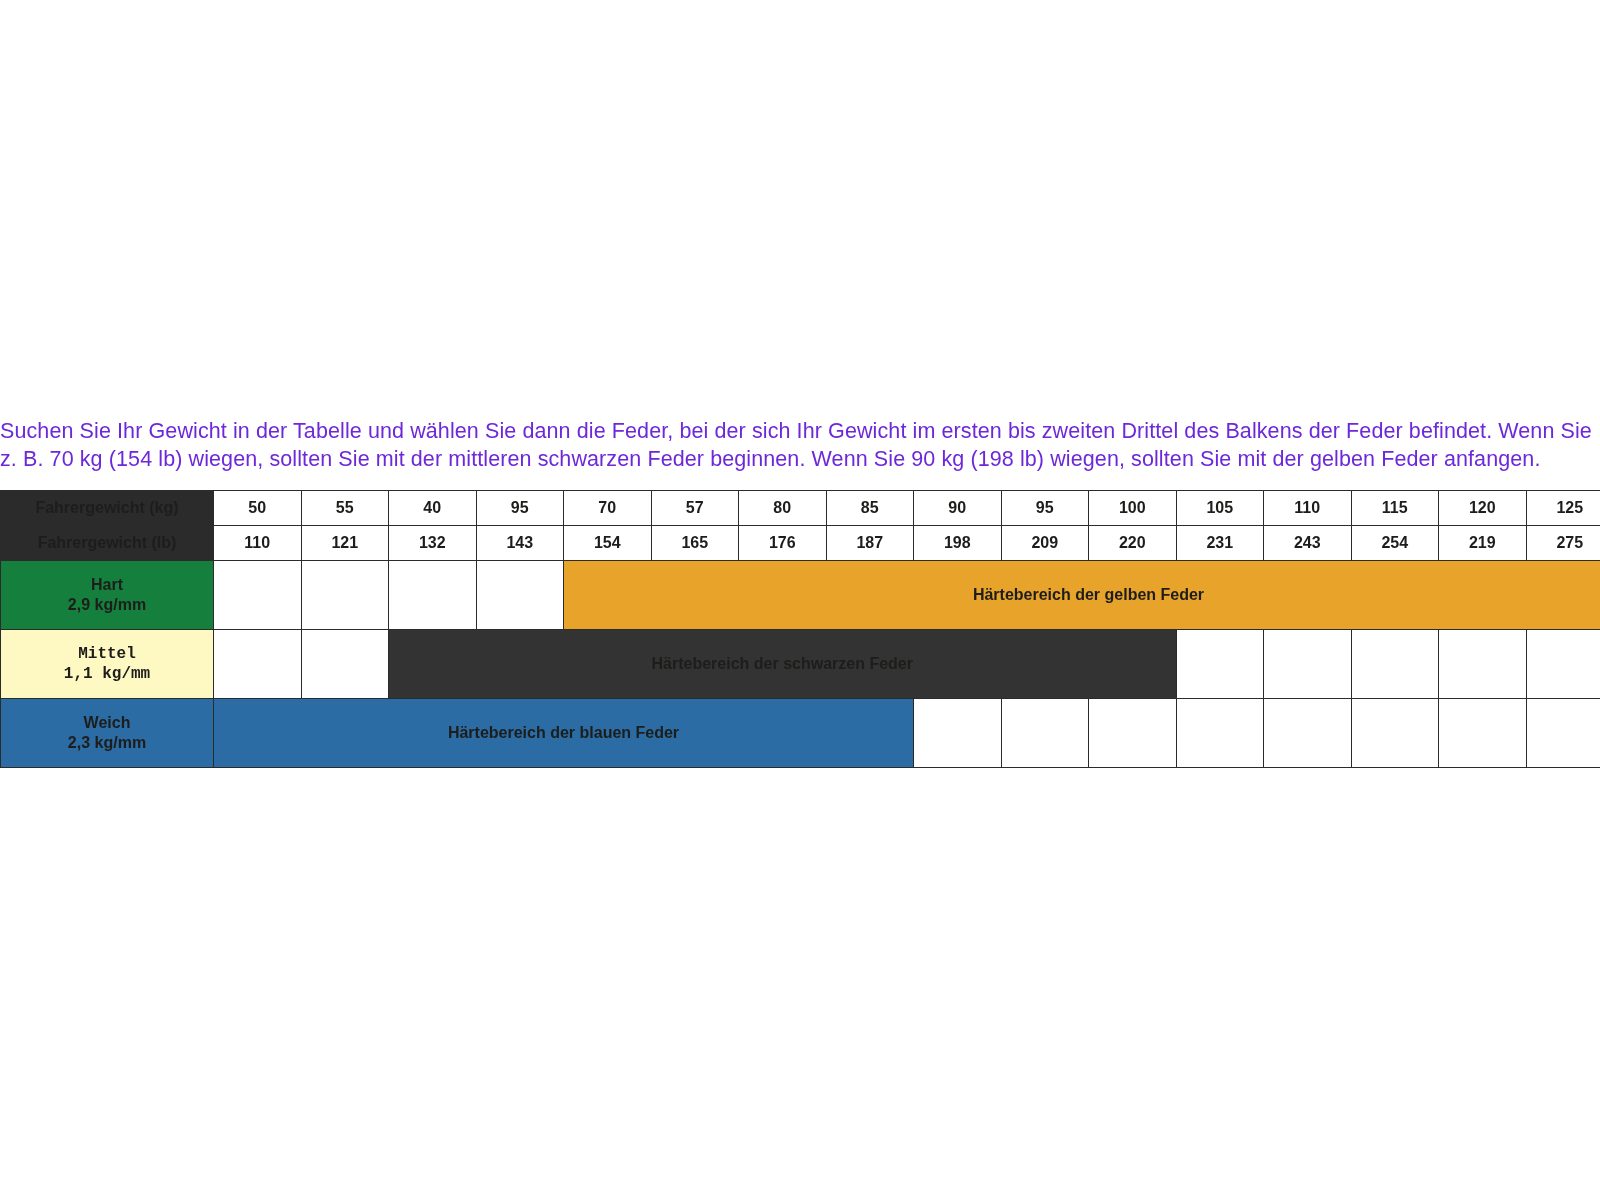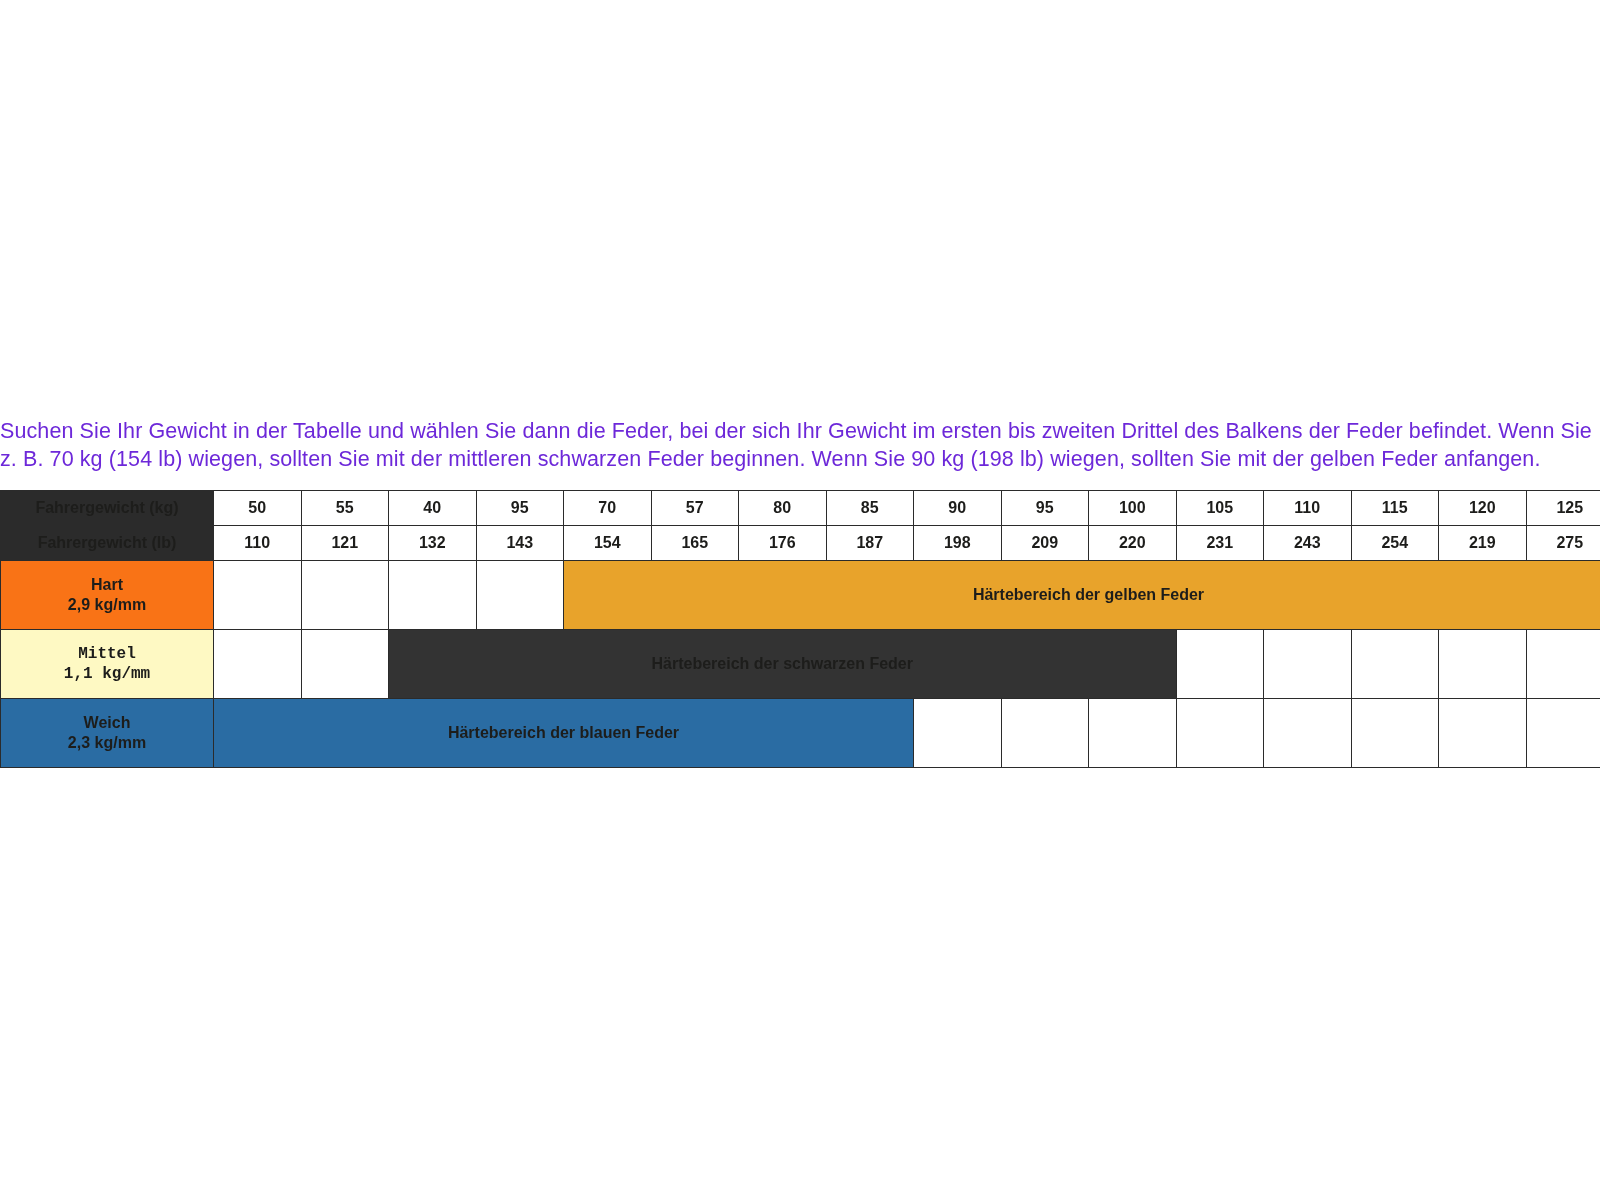--- a/index.html
+++ b/index.html
@@ -69,21 +69,21 @@
   td.band-label {
     color: #ffffff;
     font-weight: bold;
     font-size: 20.5px;
     line-height: 1.25;
     width: 212px;
     padding: 0 6px;
   }
   td.band-label .l1 { display: block; }
   td.band-label .l2 { display: block; }
-  .hard .band-label { background: #f97316; margin-left: 47px; }
+  .hard .band-label { background: #15803d; margin-left: 47px; }
   .hard .bar { background: #e8a32b; }
   .mid .band-label { background: #fef9c3; font-family: Liberation Mono, monospace; }
   .mid .bar { background: #333333; }
   .soft .band-label { background: #2a6ca3; margin-left: 9px; }
   .soft .bar { background: #2a6ca3; }
   td.bar {
     color: #ffffff;
     font-weight: bold;
     font-size: 21px;
     text-align: center;

